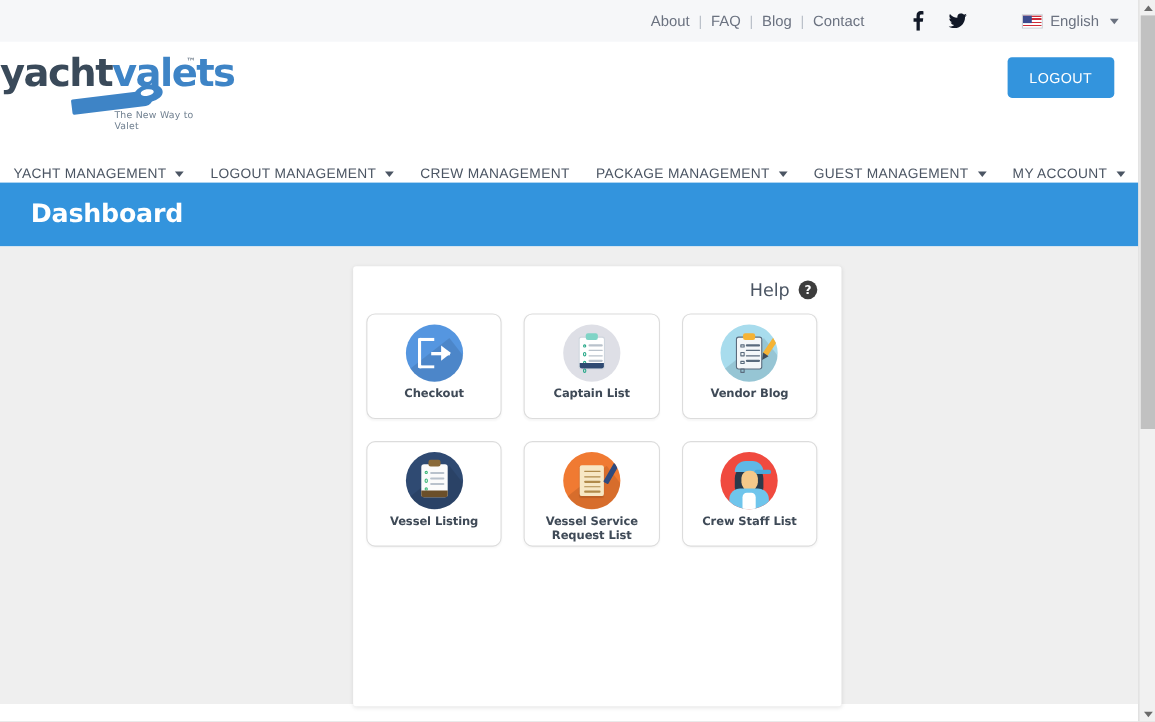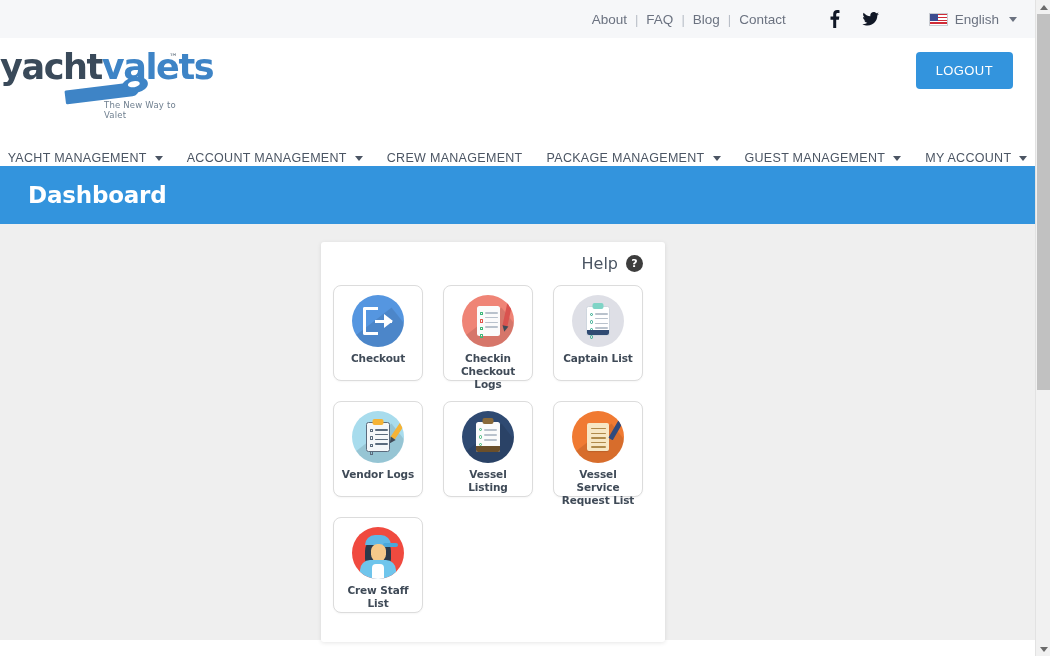--- a/index.html
+++ b/index.html
@@ -174,21 +174,21 @@
 
   
   .content {
     background: #efefef;
     height: 416px;
     position: relative;
   }
   .panel {
     position: absolute;
     left: 321px; top: 18px;
-    width: 344px;
+    width: 444px;
     min-height: 400px;
     background: #ffffff;
     border-radius: 3px;
     box-shadow: 0 1px 4px rgba(0,0,0,0.10);
     padding: 12px 22px 20px 12px;
   }
   .help-row {
     display: flex;
     align-items: center;
     justify-content: flex-end;
@@ -446,21 +446,21 @@
       </div>
       <button class="logout-btn">LOGOUT</button>
     </div>
 
     <div class="mainnav">
       <div class="navitem">
         <span>YACHT MANAGEMENT</span>
         <span class="caret"></span>
       </div>
       <div class="navitem">
-        <span>ACCOUNT MANAGEMENT</span>
+        <span>LOGOUT MANAGEMENT</span>
         <span class="caret"></span>
       </div>
       <div class="navitem">
         <span>CREW MANAGEMENT</span>
       </div>
       <div class="navitem">
         <span>PACKAGE MANAGEMENT</span>
         <span class="caret"></span>
       </div>
       <div class="navitem">
@@ -493,41 +493,20 @@
               <span class="shadow"></span>
               <span class="exit-glyph">
                 <span class="door"></span>
                 <span class="shaft"></span>
                 <span class="head"></span>
               </span>
             </div>
             <div class="card-label">Checkout</div>
           </div>
 
-          <div class="card">
-            <div class="card-icon" style="background:#ef8476">
-              <span class="shadow"></span>
-              <span class="clip" style="background:#fbfbfb;width:23px">
-                <span class="checks">
-                    <i style="border-color:#3cb878"></i>
-                    <i style="border-color:#e2574c"></i>
-                    <i style="border-color:#3cb878"></i>
-                    <i style="border-color:#3cb878"></i>
-                  </span>
-                <span class="lines">
-                    <i></i>
-                    <i></i>
-                    <i></i>
-                    <i></i>
-                  </span>
-              </span>
-              <span class="pencil" style="background:#d9534f;right:4px;top:6px;transform:rotate(12deg)"></span>
-            </div>
-            <div class="card-label">Checkin Checkout Logs</div>
-          </div>
 
           <div class="card">
             <div class="card-icon" style="background:#dedfe6">
               <span class="clip" style="background:#ffffff;border:1px solid #cfd6de">
                 <span class="clip-top" style="background:#7fd4c6"></span>
                 <span class="checks">
                     <i style="border-color:#2aa98a;border-radius:50%"></i>
                     <i style="border-color:#2aa98a;border-radius:50%"></i>
                     <i style="border-color:#2aa98a;border-radius:50%"></i>
                     <i style="border-color:#2aa98a;border-radius:50%"></i>
@@ -558,21 +537,21 @@
                   </span>
                 <span class="lines">
                     <i style="background:#5a6b7d"></i>
                     <i style="background:#5a6b7d"></i>
                     <i style="background:#5a6b7d"></i>
                     <i style="background:#5a6b7d"></i>
                   </span>
               </span>
               <span class="pencil"></span>
             </div>
-            <div class="card-label">Vendor Logs</div>
+            <div class="card-label">Vendor Blog</div>
           </div>
 
           <div class="card">
             <div class="card-icon" style="background:#2f4a72">
               <span class="shadow"></span>
               <span class="clip" style="background:#fbfbfb">
                 <span class="clip-top" style="background:#8a6a3a"></span>
                 <span class="checks">
                     <i style="border-color:#3cb878;border-radius:50%"></i>
                     <i style="border-color:#3cb878;border-radius:50%"></i>

